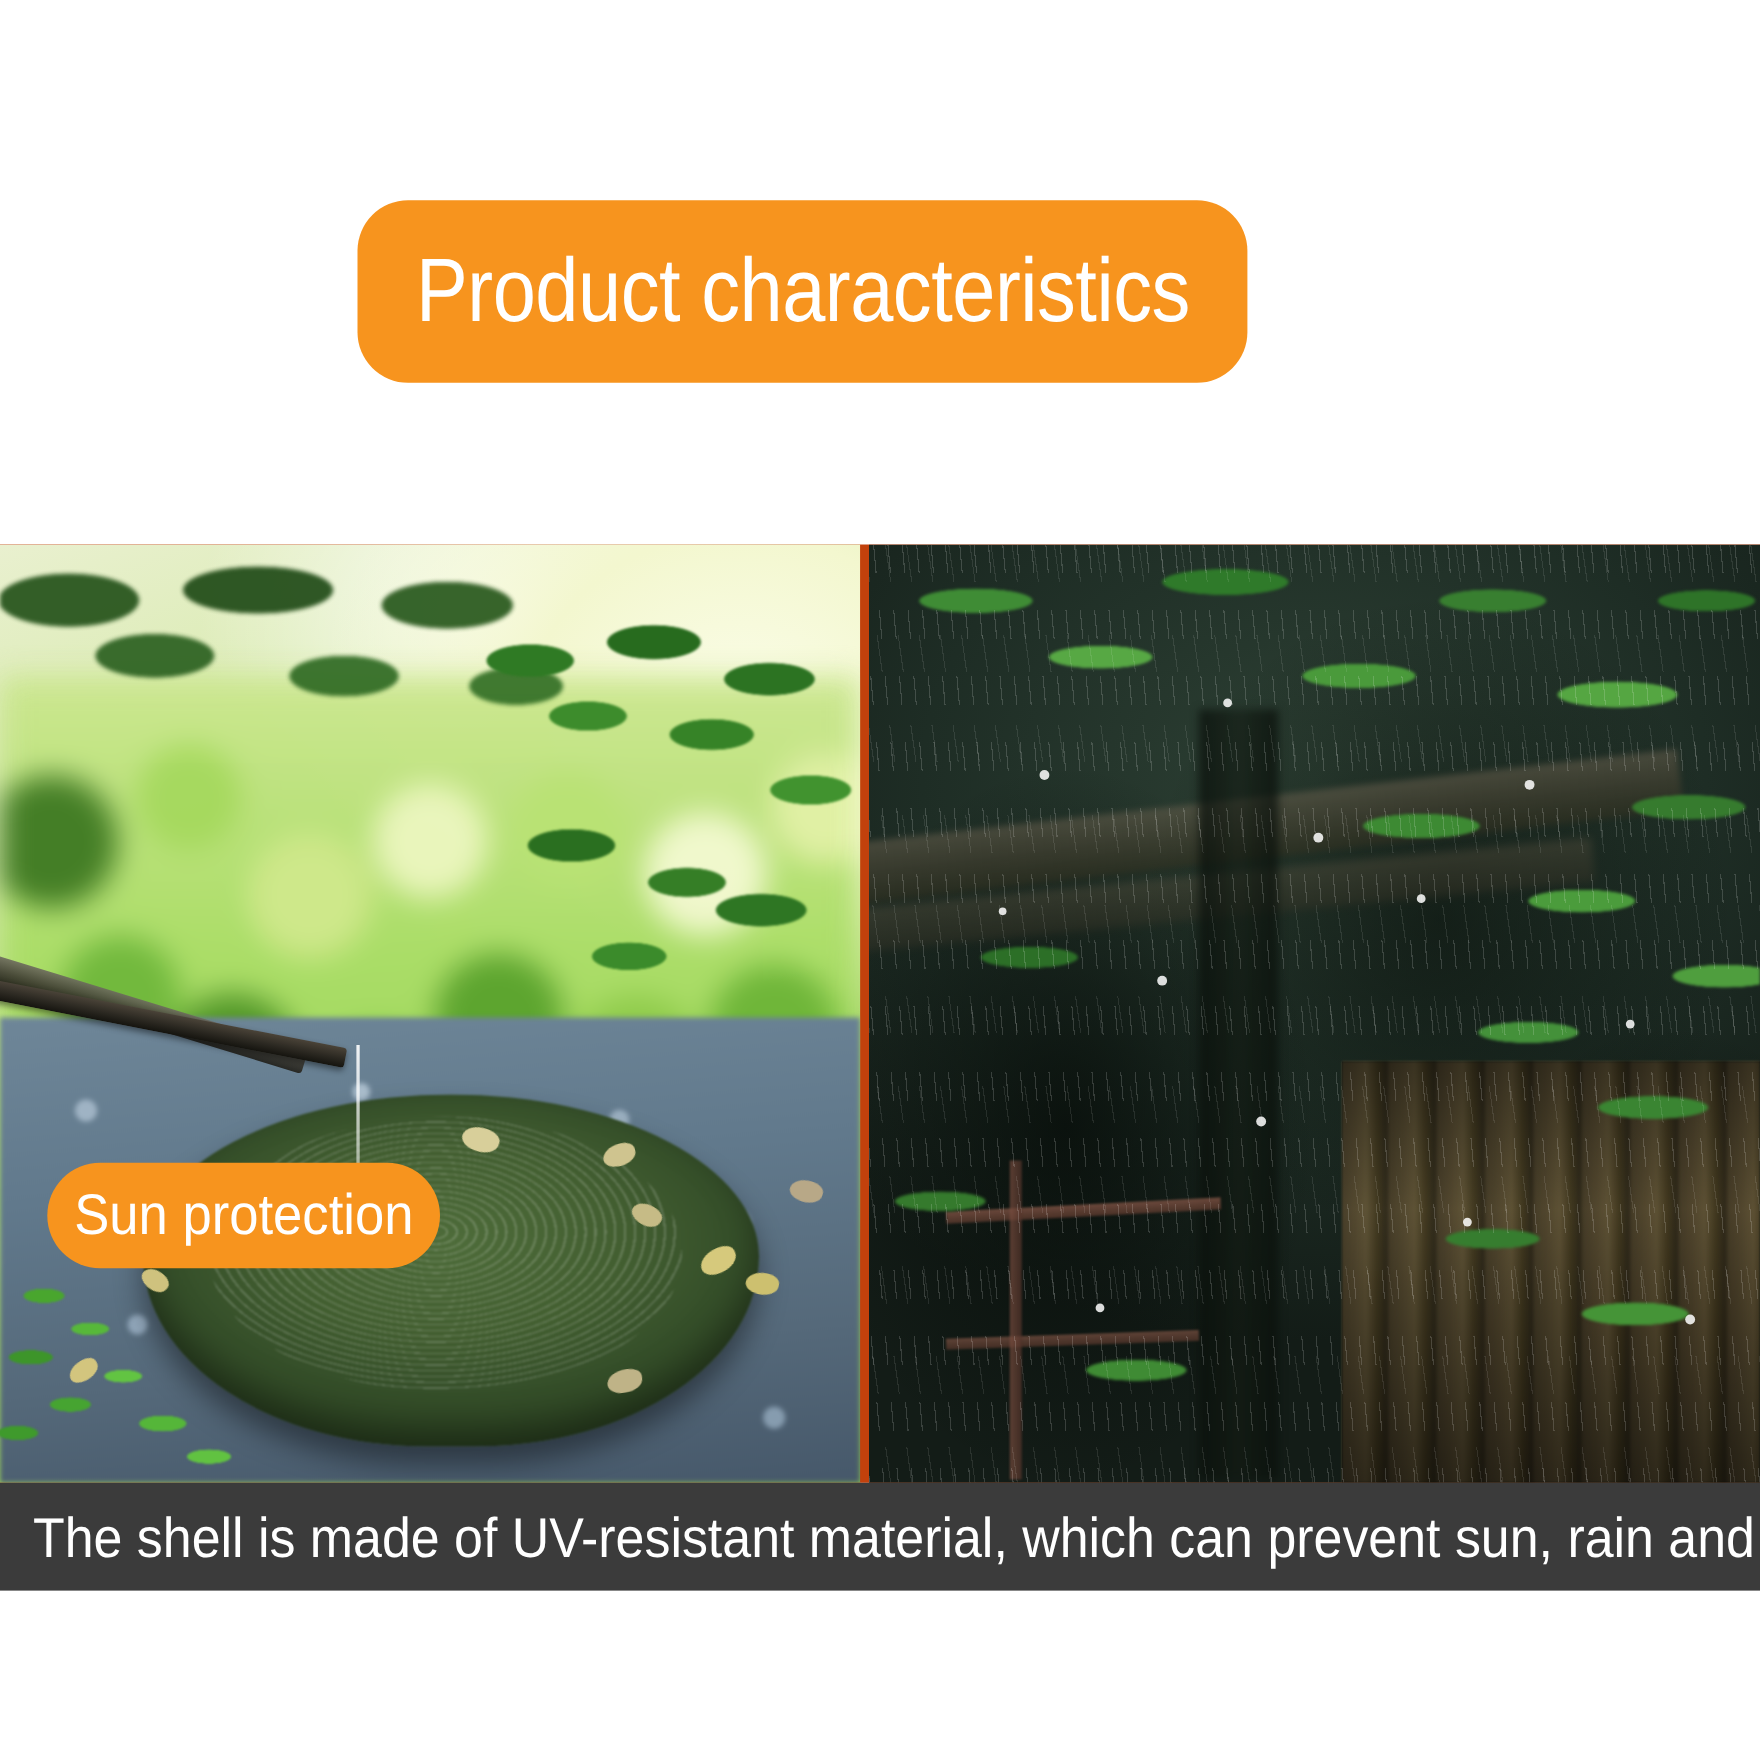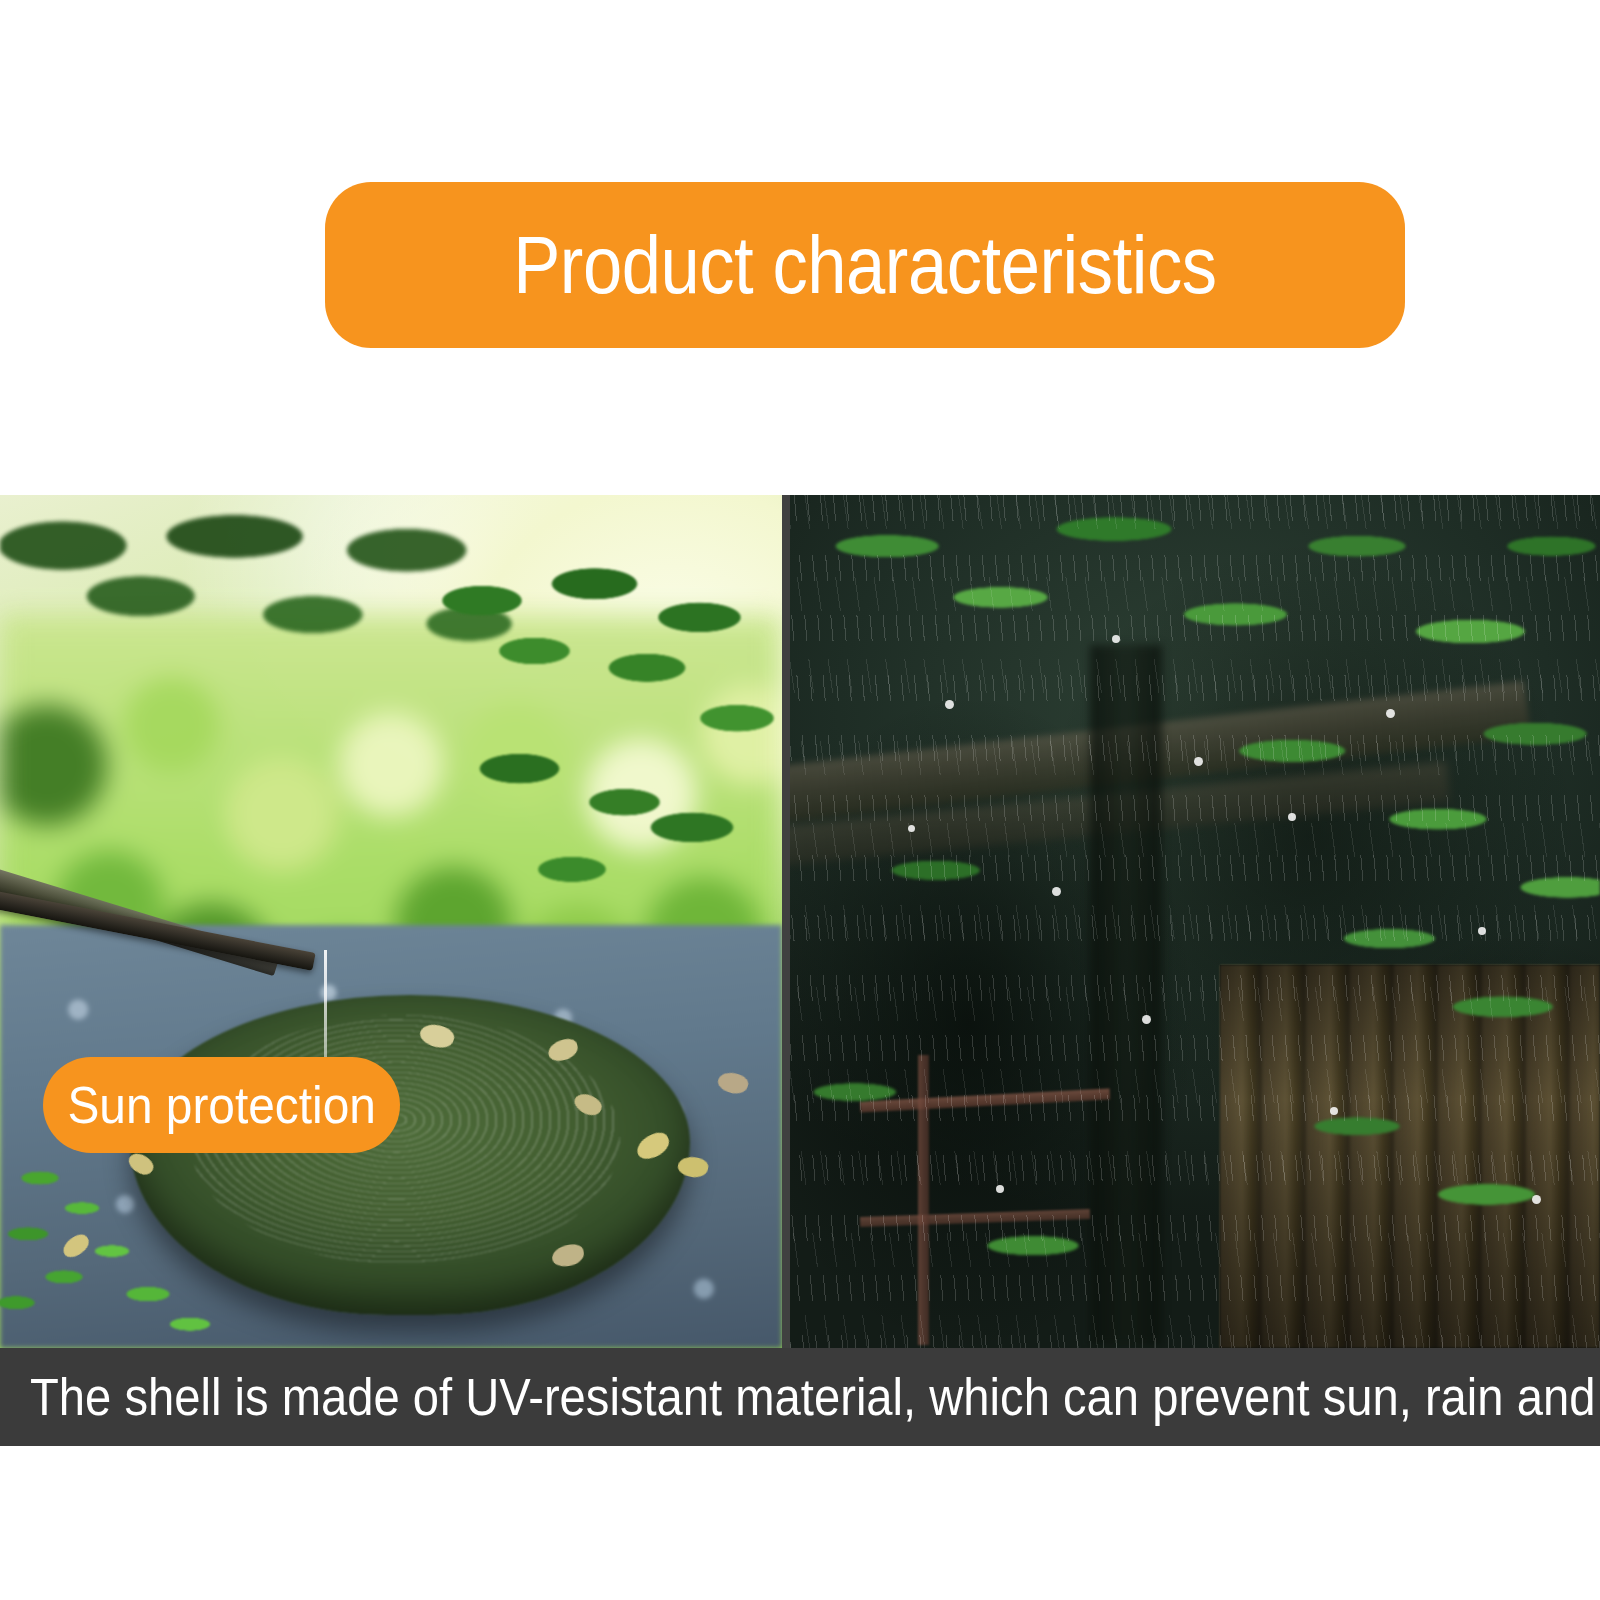--- a/index.html
+++ b/index.html
@@ -12,21 +12,21 @@
   #page {
     position:relative;
     width:1600px; height:1600px;
     background:#ffffff;
   }
 
   
   .title-banner {
     position:absolute;
     left:325px; top:182px;
-    width:1080px; height:166px;
+    width:809px; height:166px;
     background:#F7941E;
     border-radius:46px;
     display:flex; align-items:center; justify-content:center;
   }
   .title-text {
     color:#ffffff;
     font-size:82px;
     line-height:1;
     font-weight:400;
     letter-spacing:-0.5px;
@@ -34,21 +34,21 @@
     transform-origin:center;
     white-space:nowrap;
   }
 
   
   .photo-strip {
     position:absolute;
     left:0; top:495px;
     width:1600px; height:853px;
     overflow:hidden;
-    background:#404040;
+    background:#c2410c;
   }
   .panel {
     position:absolute; top:0;
     height:853px;
     overflow:hidden;
   }
   .panel-left  { left:0px;   width:782px; }
   .panel-right { left:790px; width:810px; }
 
   .ph { position:absolute; inset:0; }

